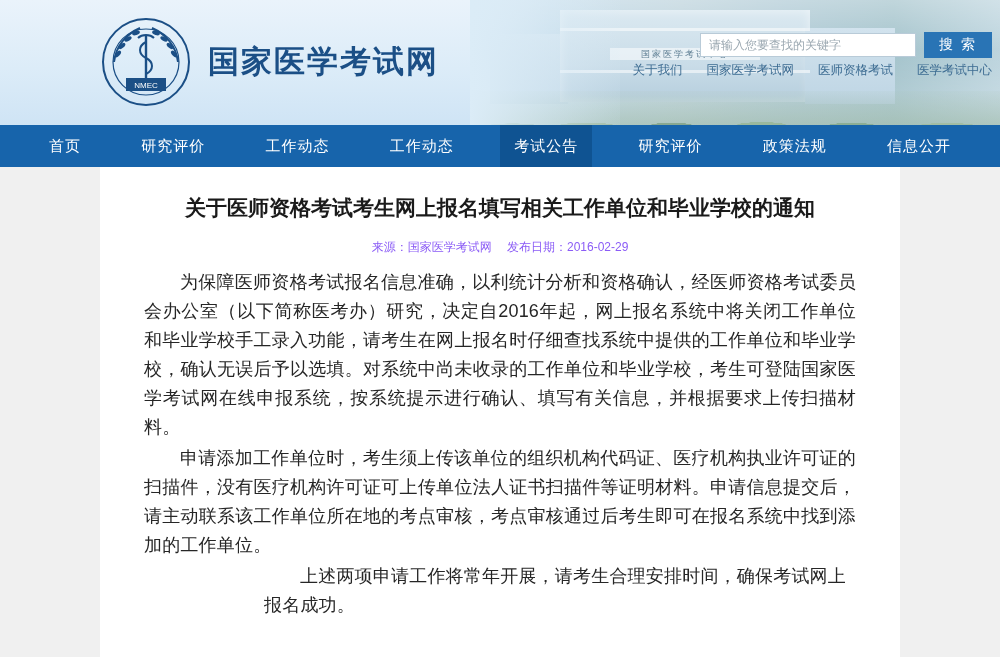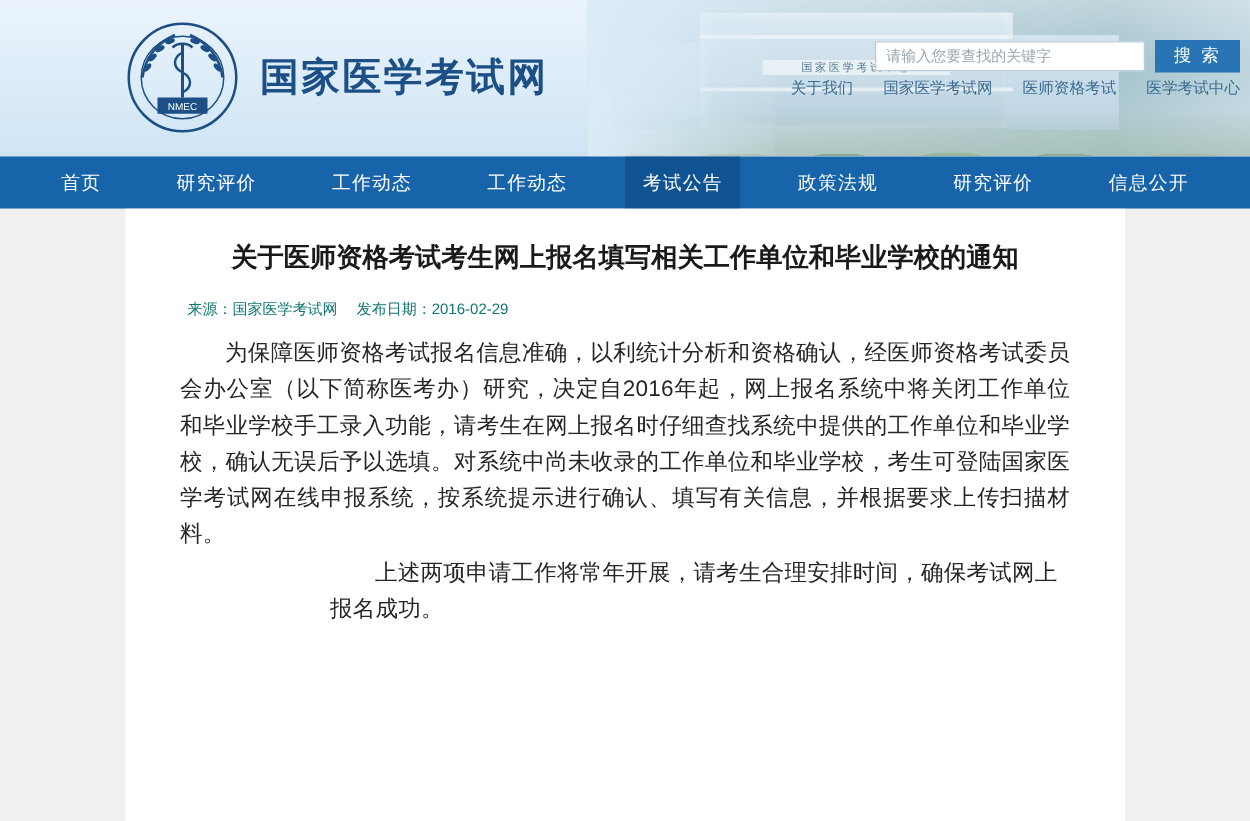--- a/index.html
+++ b/index.html
@@ -199,25 +199,26 @@
     padding: 26px 44px 0 44px;
     box-sizing: border-box;
     position: relative;
   }
   .doc-title {
     text-align: center;
     font-size: 21px;
     font-weight: bold;
     color: #1a1a1a;
     line-height: 1.5;
-    font-family: Liberation Mono, monospace;
+    font-family: Liberation Serif, serif;
   }
   .doc-meta {
+    text-align: center;
     font-size: 12px;
-    color: #0f766e;
+    color: #8b5cf6;
     margin-top: 14px;
     margin-bottom: 12px;
   }
   .doc-meta span { margin: 0 6px; }
   .doc-p {
     font-size: 18px;
     line-height: 29px;
     color: #262626;
     text-align: justify;
     text-indent: 2em;
@@ -290,33 +291,34 @@
   </div>
 </div>
 
 <div class="nav">
   <div class="nav-inner">
     <div class="nav-item">首页</div>
     <div class="nav-item">研究评价</div>
     <div class="nav-item">工作动态</div>
     <div class="nav-item">工作动态</div>
     <div class="nav-item active">考试公告</div>
+    <div class="nav-item">研究评价</div>
     <div class="nav-item">政策法规</div>
-    <div class="nav-item">研究评价</div>
     <div class="nav-item">信息公开</div>
   </div>
 </div>
 
 <div class="page">
   <div class="content">
 
     <div class="doc-title">关于医师资格考试考生网上报名填写相关工作单位和毕业学校的通知</div>
 
     <div class="doc-meta">
       <span>来源：国家医学考试网</span>
       <span>发布日期：2016-02-29</span>
     </div>
 
     <p class="doc-p">为保障医师资格考试报名信息准确，以利统计分析和资格确认，经医师资格考试委员会办公室（以下简称医考办）研究，决定自2016年起，网上报名系统中将关闭工作单位和毕业学校手工录入功能，请考生在网上报名时仔细查找系统中提供的工作单位和毕业学校，确认无误后予以选填。对系统中尚未收录的工作单位和毕业学校，考生可登陆国家医学考试网在线申报系统，按系统提示进行确认、填写有关信息，并根据要求上传扫描材料。</p>
+    <p class="doc-p">申请添加工作单位时，考生须上传该单位的组织机构代码证、医疗机构执业许可证的扫描件，没有医疗机构许可证可上传单位法人证书扫描件等证明材料。申请信息提交后，请主动联系该工作单位所在地的考点审核，考点审核通过后考生即可在报名系统中找到添加的工作单位。</p>
     <p class="doc-p center">上述两项申请工作将常年开展，请考生合理安排时间，确保考试网上报名成功。</p>
 
   </div>
 </div>
 
 </body></html>

